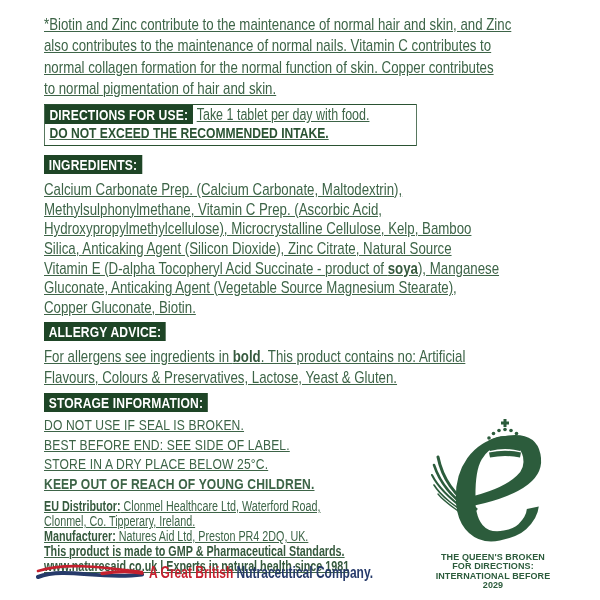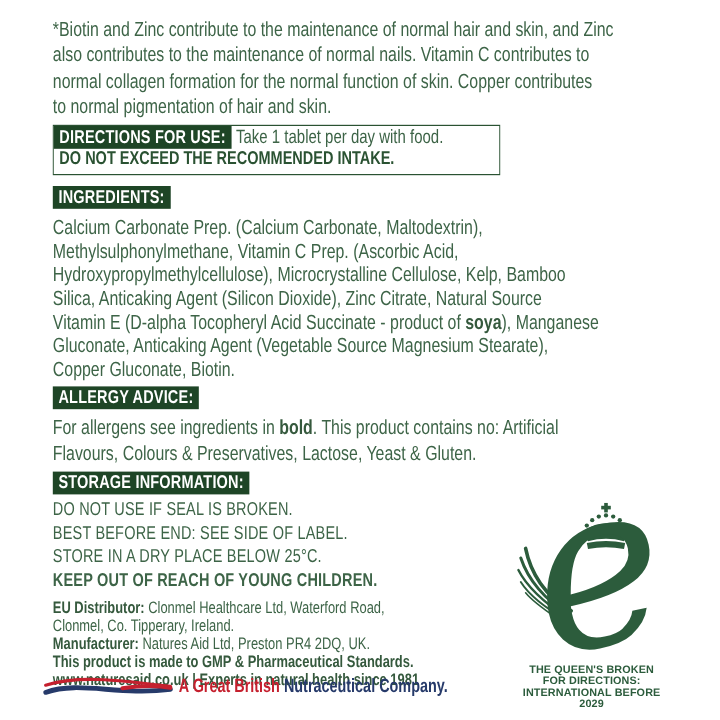--- a/index.html
+++ b/index.html
@@ -4,21 +4,21 @@
 <style>
   * { margin: 0; padding: 0; box-sizing: border-box; }
   html, body { width: 600px; height: 600px; }
   body {
     font-family: "Liberation Sans", sans-serif;
     background: #ffffff;
     position: relative;
     overflow: hidden;
     color: #3d6447;
   }
-  .label { position: relative; width: 600px; height: 600px; padding: 14px 0 0 44px; }
+  .label { position: relative; width: 600px; height: 600px; padding: 14px 0 0 44px; text-decoration: underline; }
   .content {
     width: 700px;
     transform: scaleX(0.78);
     transform-origin: 0 0;
   }
   .line { white-space: nowrap; }
 
   .intro { font-size: 17px; line-height: 21.3px; color: #3d6447; }
 
   .badge {

